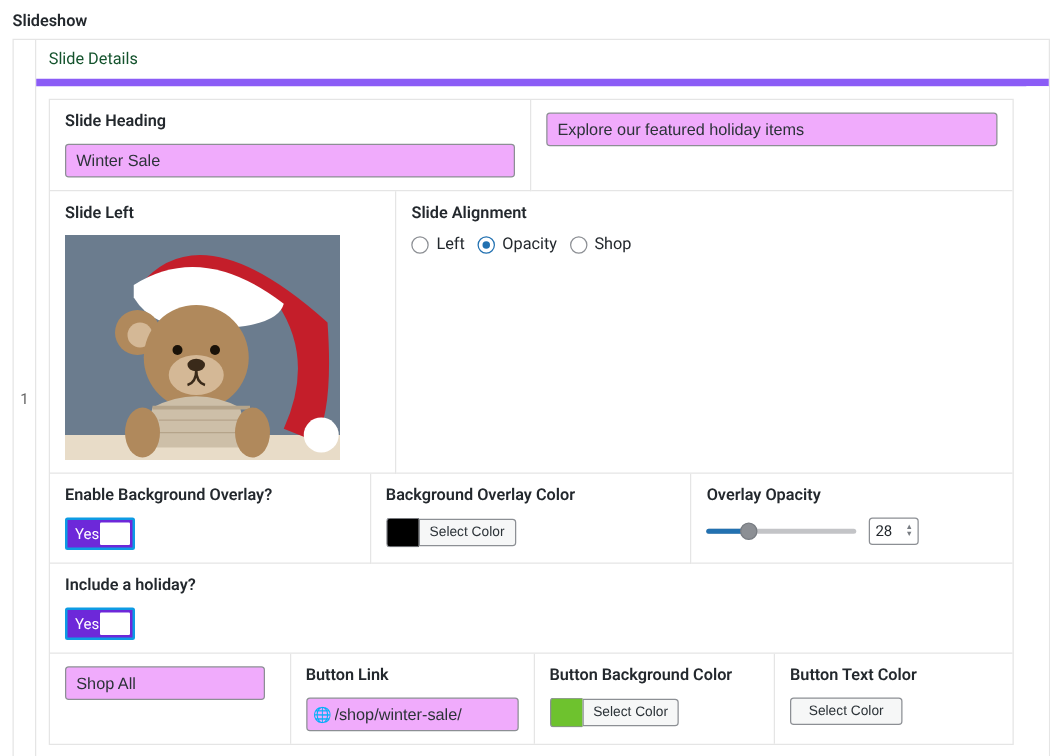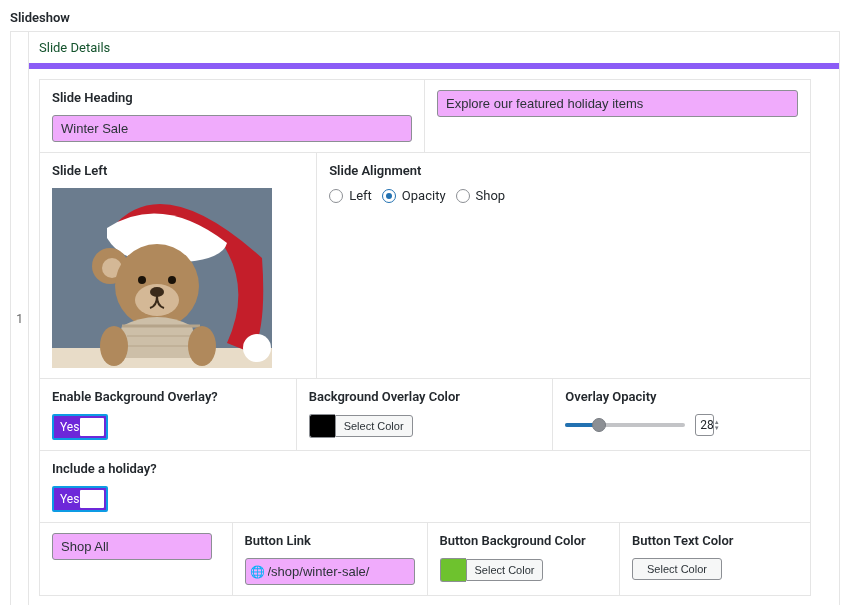--- a/index.html
+++ b/index.html
@@ -116,21 +116,21 @@
     .slider-fill {
       position: absolute; left: 0; top: 0; bottom: 0; background: #2271b1;
       border-radius: 2px; width: 28%;
     }
     .slider-thumb {
       position: absolute; top: 50%; transform: translate(-50%, -50%);
       width: 14px; height: 14px; border-radius: 50%; background: #8c8f94;
       border: 1px solid #787c82; left: 28%;
     }
     .num-input {
-      width: 19px; padding: 3px 4px; border: 1px solid #8c8f94;
+      width: 40px; padding: 3px 4px; border: 1px solid #8c8f94;
       border-radius: 3px; font-size: 12px; text-align: left;
       display: flex; align-items: center; justify-content: space-between;
     }
     .num-spinner { display: flex; flex-direction: column; font-size: 6px; color: #787c82; line-height: 6px; }
     .link-input { display: flex; align-items: center; position: relative; }
     .link-globe {
       position: absolute; left: 6px; color: #888; font-size: 12px;
     }
     .link-input input { padding-left: 22px; }
     .teddy-svg { width: 100%; height: 100%; }

